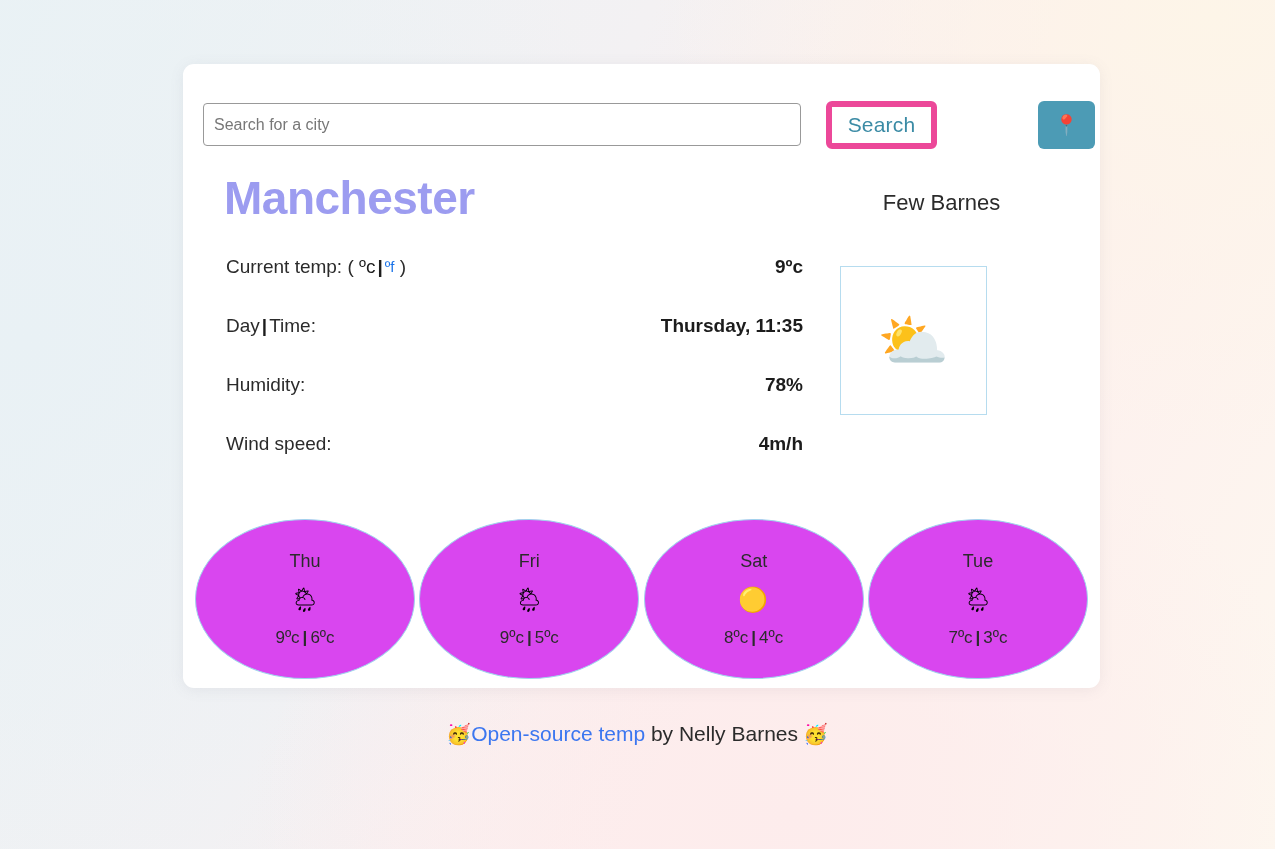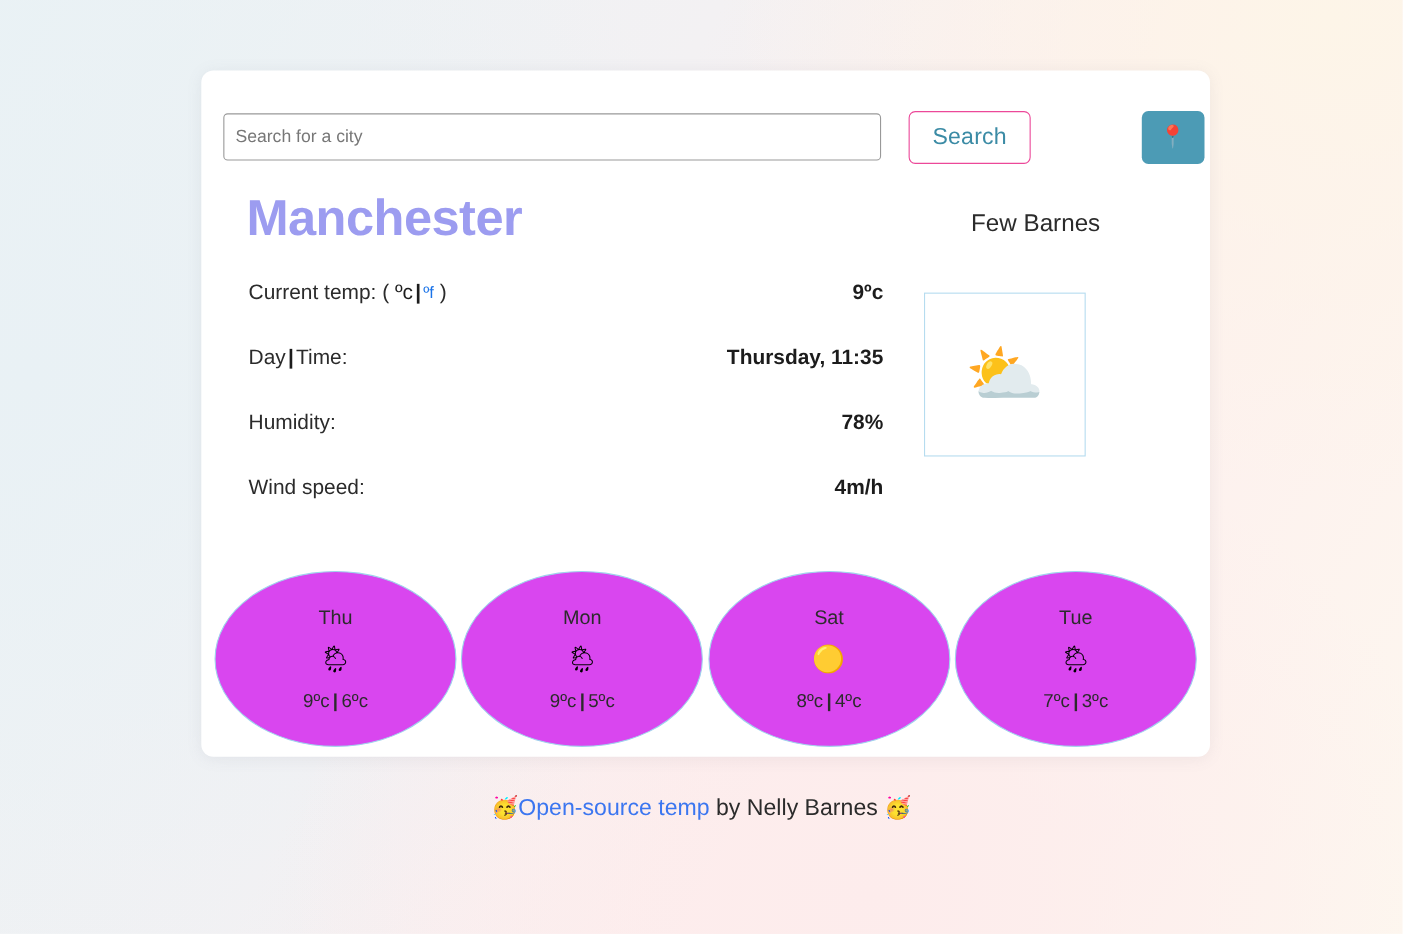--- a/index.html
+++ b/index.html
@@ -64,21 +64,21 @@
   }
   .search-input::placeholder { color: #777777; }
 
   .search-button {
     position: absolute;
     left: 623px;
     top: 0px;
     width: 111px;
     height: 48px;
     background: #ffffff;
-    border: 1px solid #ec4899;
+    border: 6px solid #ec4899;
     border-radius: 6px;
     color: #3b8ba5;
     font-family: "Liberation Sans", sans-serif;
     font-size: 21px;
     letter-spacing: 0.2px;
     cursor: pointer;
   }
 
   .location-button {
     position: absolute;
@@ -303,21 +303,21 @@
 
     <div class="forecast">
 
       <div class="forecast-card">
         <div class="forecast-day">Thu</div>
         <div class="forecast-icon">🌦</div>
         <div class="forecast-temps"><span>9ºc</span><span class="tsep">|</span><span>6ºc</span></div>
       </div>
 
       <div class="forecast-card">
-        <div class="forecast-day">Mon</div>
+        <div class="forecast-day">Fri</div>
         <div class="forecast-icon">🌦</div>
         <div class="forecast-temps"><span>9ºc</span><span class="tsep">|</span><span>5ºc</span></div>
       </div>
 
       <div class="forecast-card">
         <div class="forecast-day">Sat</div>
         <div class="forecast-icon">🟡</div>
         <div class="forecast-temps"><span>8ºc</span><span class="tsep">|</span><span>4ºc</span></div>
       </div>
 

